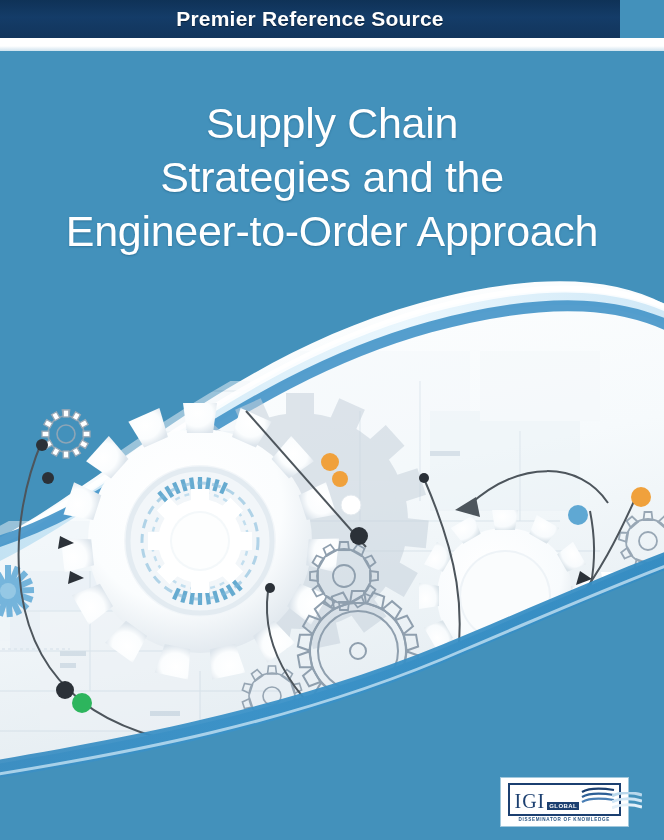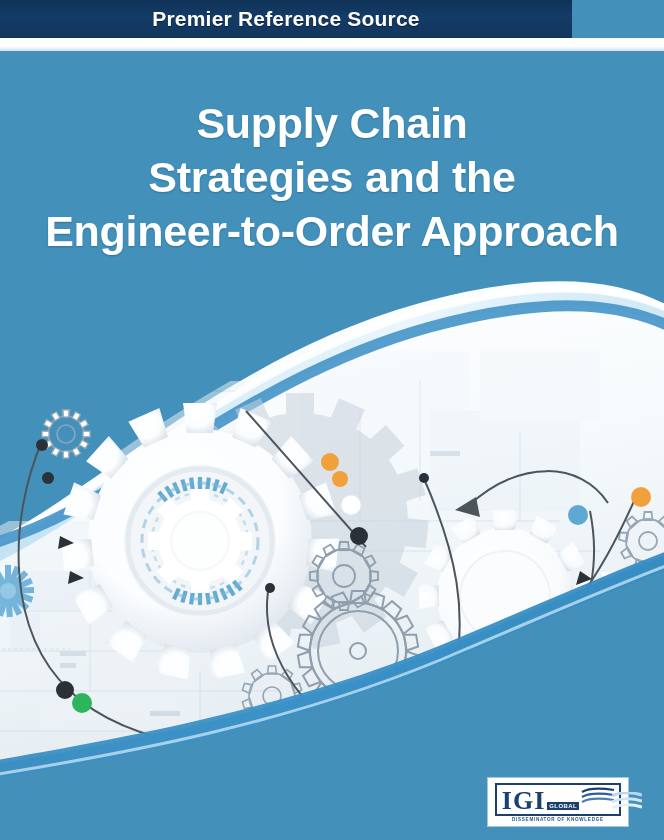--- a/index.html
+++ b/index.html
@@ -15,21 +15,21 @@
     width: 664px;
     height: 840px;
     overflow: hidden;
     background: #4391bb;
   }
 
   
   .banner {
     position: absolute;
     left: 0; top: 0;
-    width: 572px;
+    width: 620px;
     height: 38px;
     background: linear-gradient(180deg, #0f3257 0%, #143c68 45%, #12355c 100%);
     display: flex;
     align-items: center;
     justify-content: center;
     z-index: 30;
   }
   .banner-text {
     color: #ffffff;
     font-size: 21px;
@@ -63,21 +63,21 @@
     top: 96px;
     width: 664px;
     text-align: center;
     z-index: 20;
     pointer-events: none;
   }
   .title-line {
     color: #ffffff;
     font-size: 43px;
     line-height: 54px;
-    font-weight: bold;
+    font-weight: normal;
     letter-spacing: -0.3px;
     text-shadow: 0 1px 2px rgba(10,60,95,0.35);
   }
 
   
   .authors {
     position: absolute;
     left: 42px;
     bottom: 16px;
     width: 430px;
@@ -107,22 +107,22 @@
   .logo-inner {
     border: 2px solid #1b3f70;
     padding: 2px 4px 1px 5px;
     display: flex;
     align-items: flex-end;
     gap: 2px;
   }
   .logo-igi {
     color: #1b3f70;
     font-family: "Liberation Serif", serif;
-    font-weight: bold;
-    font-size: 26px;
+    font-weight: normal;
+    font-size: 20px;
     line-height: 24px;
     letter-spacing: 1px;
   }
   .logo-global {
     color: #1b3f70;
     font-size: 6px;
     font-weight: bold;
     letter-spacing: 0.4px;
     background: #1b3f70;
     color: #ffffff;

